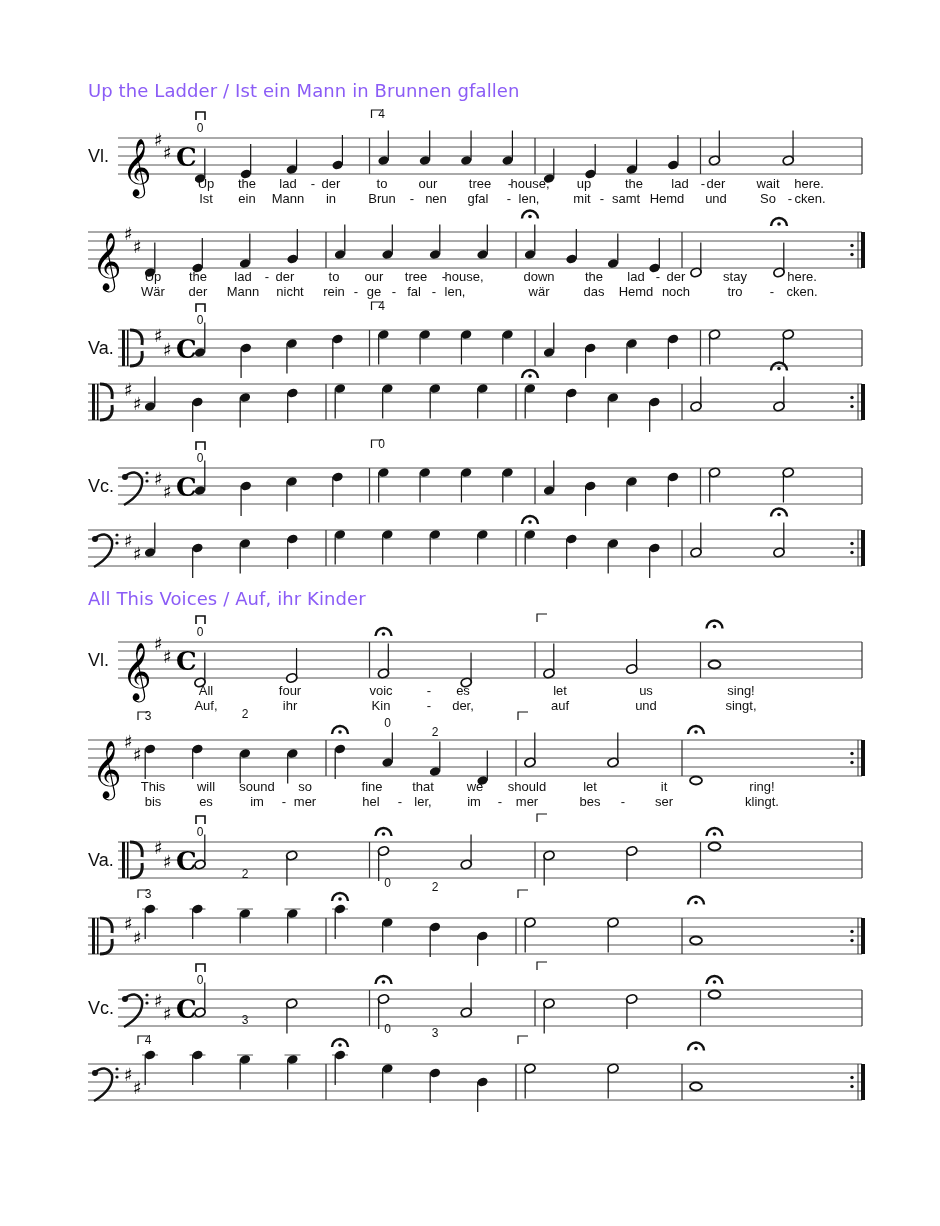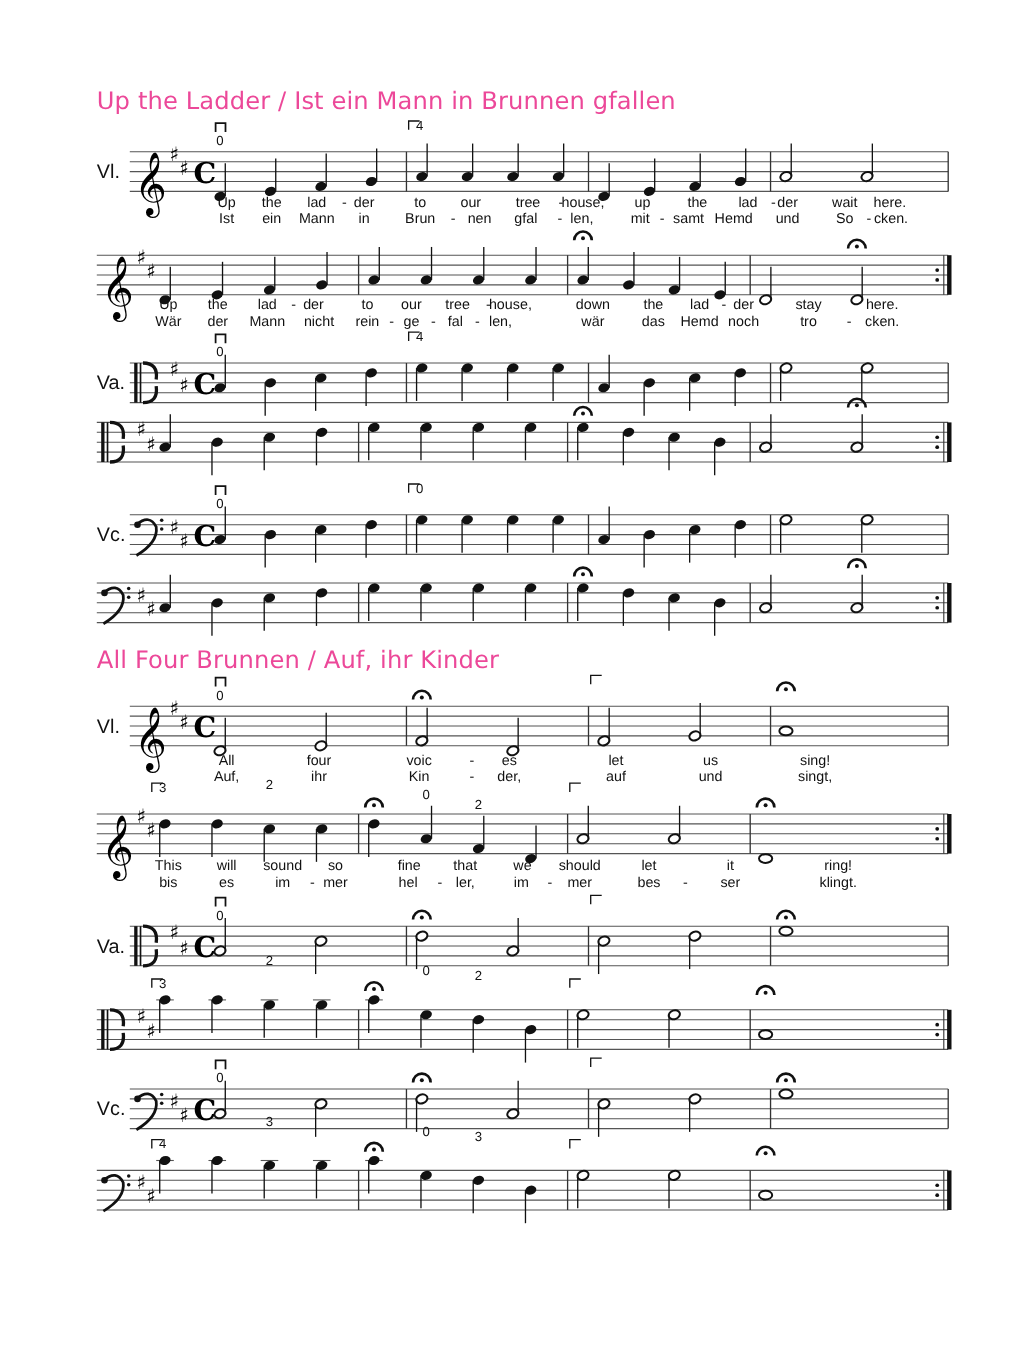--- a/index.html
+++ b/index.html
@@ -1,27 +1,27 @@
 <!DOCTYPE html>
 <html><head>
 <meta charset="utf-8">
 <style>
   html, body { margin: 0; padding: 0; background: #ffffff; }
   body { width: 940px; height: 1226px; position: relative; overflow: hidden; font-family: "DejaVu Sans", sans-serif; color: #111; }
-  .title { position: absolute; left: 88px; font-family: "DejaVu Sans", sans-serif; font-size: 22px; font-weight: normal; letter-spacing: 0.1px; color: #ec4899; }
+  .title { position: absolute; left: 88px; font-family: "DejaVu Sans", sans-serif; font-size: 18px; font-weight: normal; letter-spacing: 0.1px; color: #8b5cf6; }
   svg.score { position: absolute; left: 0; top: 0; }
   .lyric { font-family: "Liberation Sans", sans-serif; font-size: 13px; fill: #111; }
   .inst { font-family: "Liberation Sans", sans-serif; font-size: 18px; fill: #111; }
   .fing { font-family: "Liberation Sans", sans-serif; font-size: 12px; fill: #111; }
 </style>
 </head>
 <body>
 
 <div class="title" style="top:80px;">Up the Ladder / Ist ein Mann in Brunnen gfallen</div>
-<div class="title" style="top:588px;">All Four Brunnen / Auf, ihr Kinder</div>
+<div class="title" style="top:588px;">All This Voices / Auf, ihr Kinder</div>
 
 <svg id="score" class="score" width="940" height="1226" xmlns="http://www.w3.org/2000/svg">
     <g>
       <line x1="118" x2="862" y1="138" y2="138" stroke="#555" stroke-width="1"></line>
       <line x1="118" x2="862" y1="147" y2="147" stroke="#555" stroke-width="1"></line>
       <line x1="118" x2="862" y1="156" y2="156" stroke="#555" stroke-width="1"></line>
       <line x1="118" x2="862" y1="165" y2="165" stroke="#555" stroke-width="1"></line>
       <line x1="118" x2="862" y1="174" y2="174" stroke="#555" stroke-width="1"></line>
       <text x="88" y="162" class="inst">Vl.</text>
       <text x="122" y="184" font-size="50" font-family="&quot;DejaVu Serif&quot;, serif">𝄞</text>

